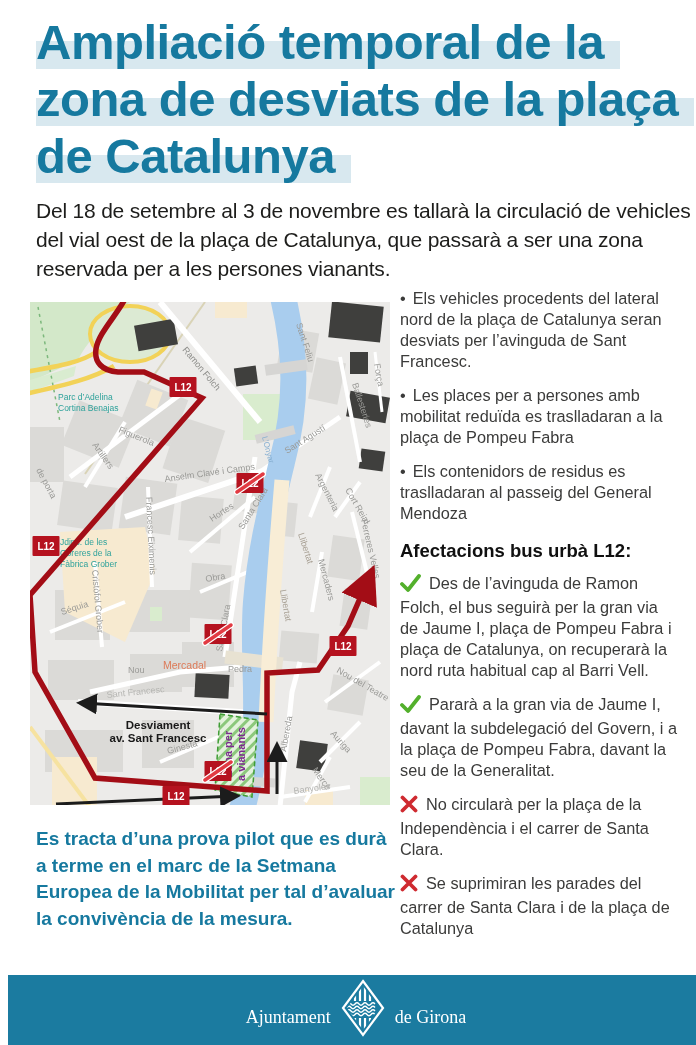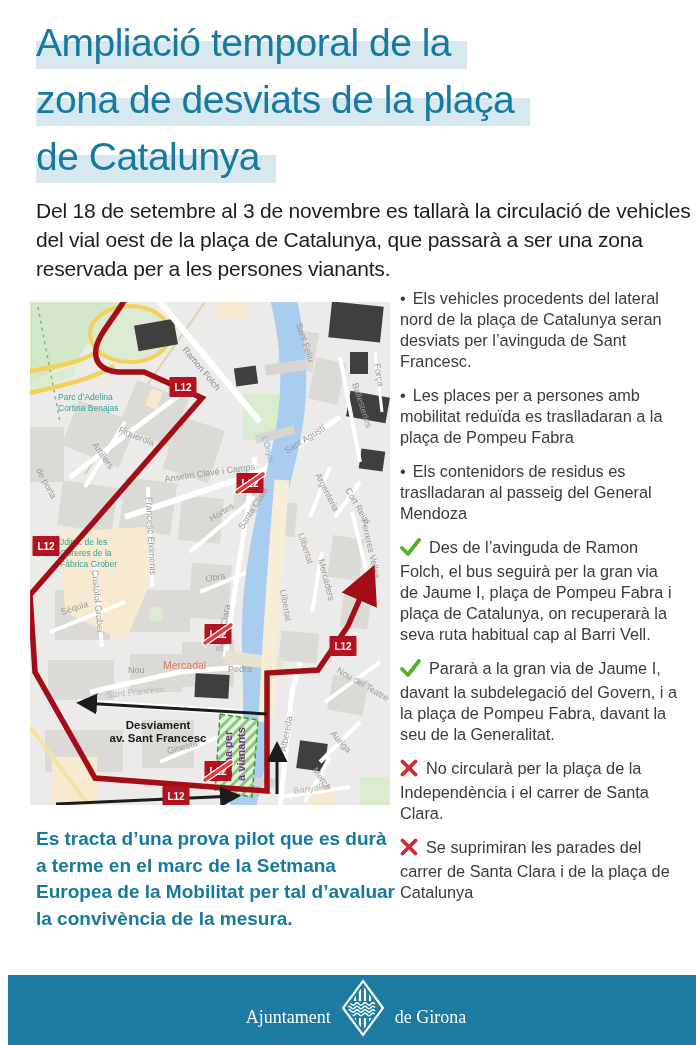--- a/index.html
+++ b/index.html
@@ -1,21 +1,21 @@
 <!DOCTYPE html>
 <html style="--accent: #16799f; --highlight: #d8e8ef; --text: #1d1d1b; --body_text: #3b3b3a; --footer_bg: #1b7ba0; --check_green: #53b02c; --cross_red: #cf2a30; --route_red: #a30d16; --badge_red: #b5121f;"><head>
 <meta charset="utf-8">
 <style>
   html,body{margin:0;padding:0;background:#fff;}
   .page{position:relative;width:696px;height:1045px;background:#fff;overflow:hidden;
         font-family:"Liberation Sans","DejaVu Sans",sans-serif;}
 
   
   .title{position:absolute;left:36px;top:14px;}
-  .title-line{display:table;font-size:39px;font-weight:normal;color:var(--accent);
+  .title-line{display:table;font-size:49px;font-weight:bold;color:var(--accent);
     line-height:57px;letter-spacing:-0.5px;padding-right:16px;
     background:linear-gradient(to bottom,transparent 47%,var(--highlight) 47%,var(--highlight) 96%,transparent 96%);}
 
   
   .intro{position:absolute;left:36px;top:196px;width:656px;font-size:21px;font-weight:normal;
     letter-spacing:-0.2px;line-height:29px;color:var(--text);}
 
   
   .map{position:absolute;left:30px;top:302px;width:360px;height:503px;}
   .map svg{display:block;}
@@ -289,25 +289,26 @@
         </g>
       </g>
     </svg>
   </div>
 
   <div class="right-col">
     <p><span class="bullet">•</span><span>Els vehicles procedents del lateral nord de la plaça de Catalunya seran desviats per l’avinguda de Sant Francesc.</span></p>
     <p><span class="bullet">•</span><span>Les places per a persones amb mobilitat reduïda es traslladaran a la plaça de Pompeu Fabra</span></p>
     <p><span class="bullet">•</span><span>Els contenidors de residus es traslladaran al passeig del General Mendoza</span></p>
 
+    <div class="affect-heading">Afectacions bus urbà L12:</div>
 
     <p class="item">
       <span class="ico"><svg width="21" height="18" viewBox="0 0 21 18">
             <path d="M2,10 L8,16 L19,2" stroke="var(--check_green)" stroke-width="3.8" fill="none" stroke-linecap="round" stroke-linejoin="round"></path>
-          </svg></span><span>Des de l’avinguda de Ramon Folch, el bus seguirà per la gran via de Jaume I, plaça de Pompeu Fabra i plaça de Catalunya, on recuperarà la seva ruta habitual cap al Barri Vell.</span>
+          </svg></span><span>Des de l’avinguda de Ramon Folch, el bus seguirà per la gran via de Jaume I, plaça de Pompeu Fabra i plaça de Catalunya, on recuperarà la nord ruta habitual cap al Barri Vell.</span>
     </p>
     <p class="item">
       <span class="ico"><svg width="21" height="18" viewBox="0 0 21 18">
             <path d="M2,10 L8,16 L19,2" stroke="var(--check_green)" stroke-width="3.8" fill="none" stroke-linecap="round" stroke-linejoin="round"></path>
           </svg></span><span>Pararà a la gran via de Jaume I, davant la subdelegació del Govern, i a la plaça de Pompeu Fabra, davant la seu de la Generalitat.</span>
     </p>
     <p class="item">
       <span class="ico"><svg width="18" height="18" viewBox="0 0 18 18">
             <path d="M2.5,2.5 L15.5,15.5 M15.5,2.5 L2.5,15.5" stroke="var(--cross_red)" stroke-width="3.8" stroke-linecap="round"></path>
           </svg></span><span>No circularà per la plaça de la Independència i el carrer de Santa Clara.</span>

